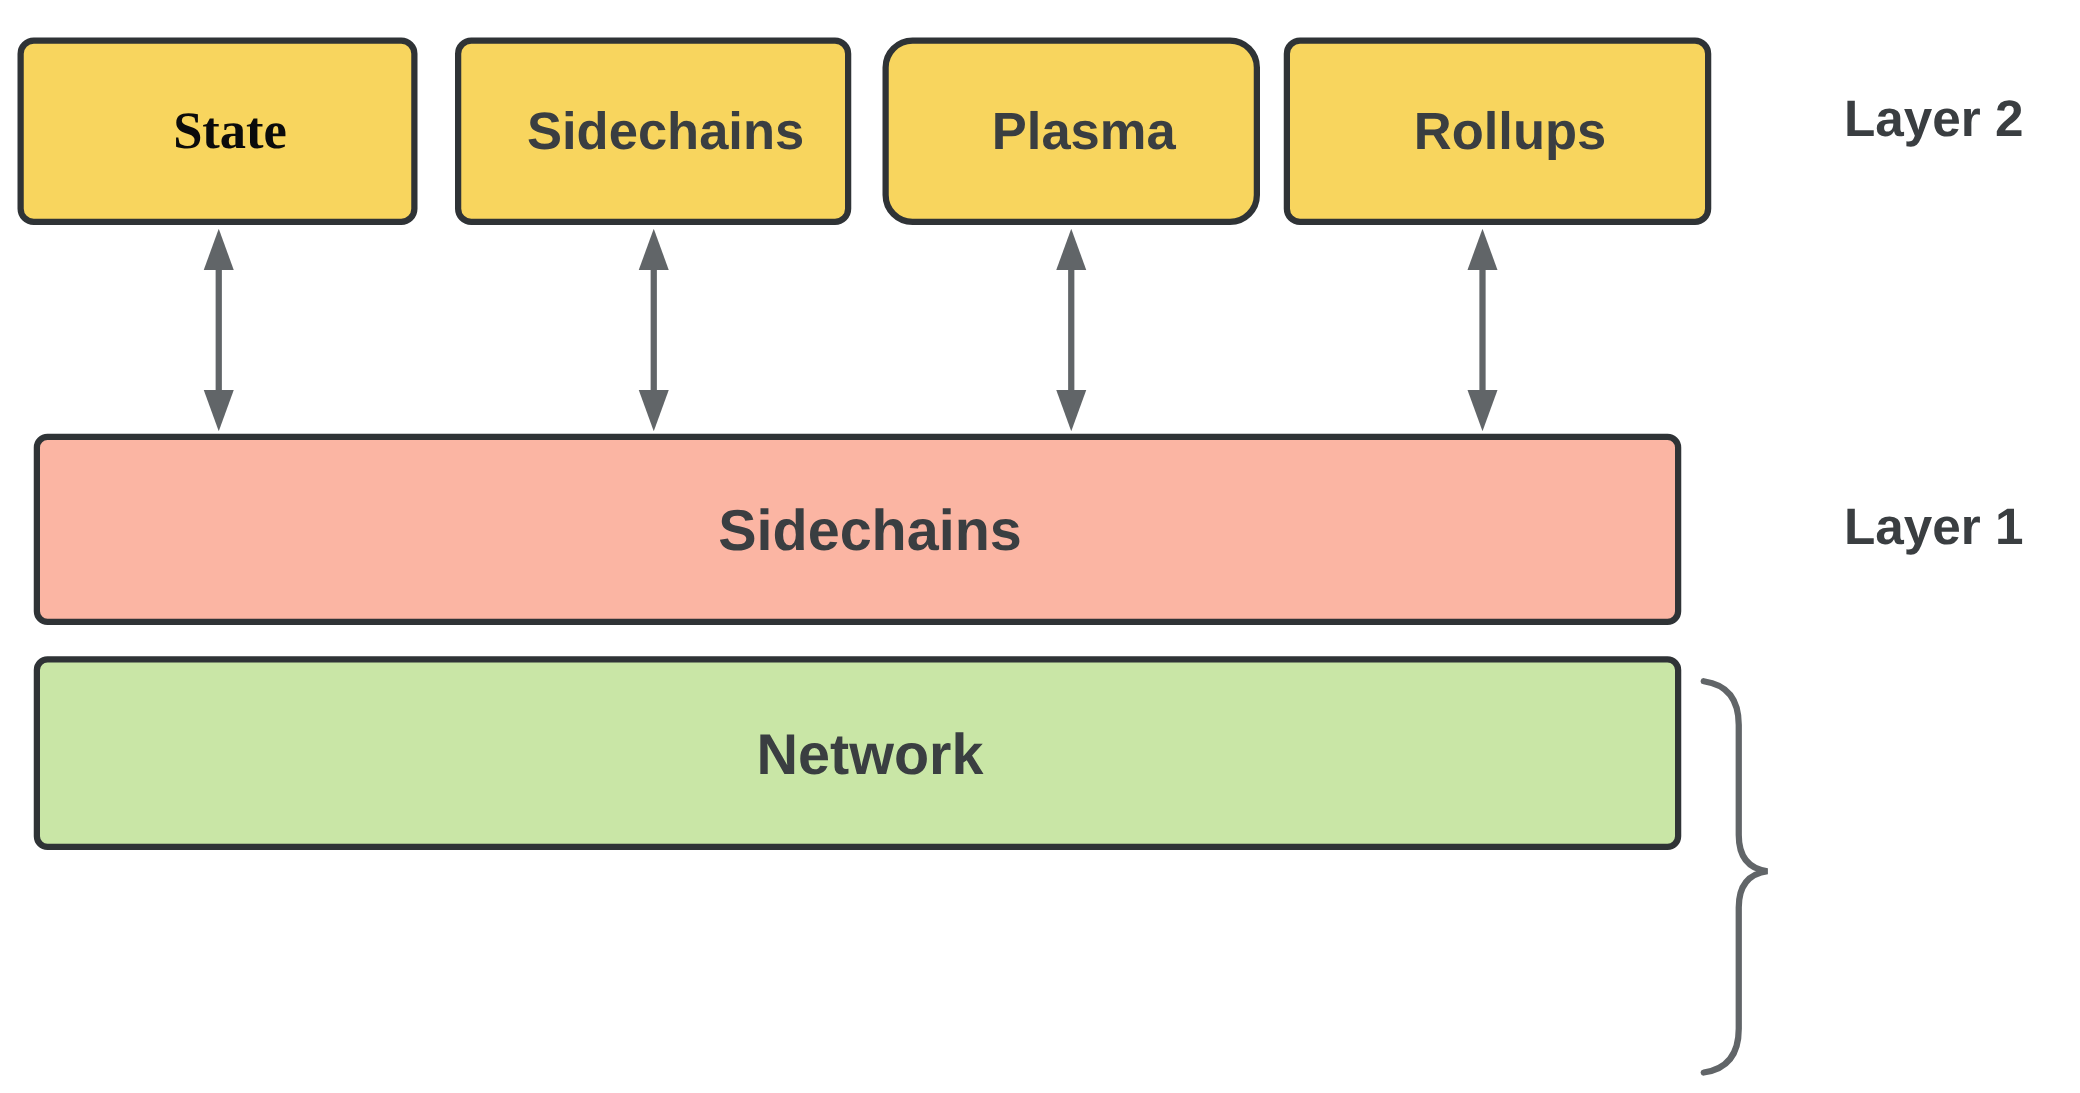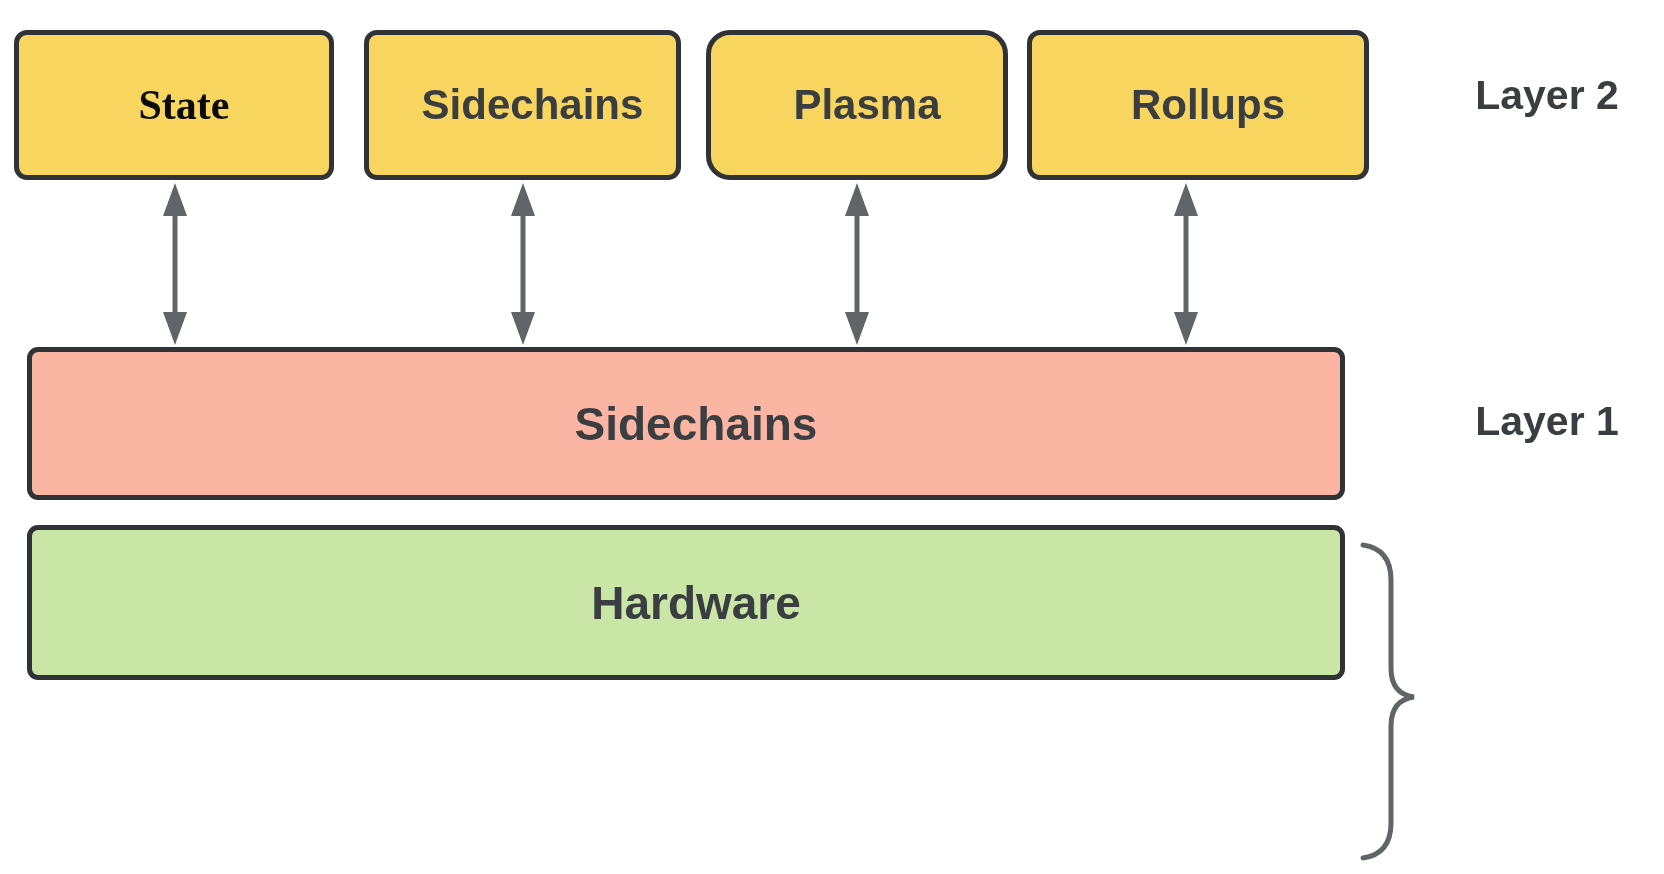--- a/index.html
+++ b/index.html
@@ -112,21 +112,21 @@
   </div>
   <div class="box ybox" style="left:1027px;width:342px;">
     <div class="lbl">Rollups</div>
   </div>
 
   <div class="box bigbox salmon">
     <div class="lbl">Sidechains</div>
   </div>
 
   <div class="box bigbox green">
-    <div class="lbl">Hardware</div>
+    <div class="lbl">Network</div>
   </div>
 
   <svg class="connector-svg" viewBox="0 0 1664 874">
     <g>
       <line class="conn-stroke" x1="175" y1="214" x2="175" y2="314"></line>
       <polygon class="conn-fill" points="175,183 163,216 187,216"></polygon>
       <polygon class="conn-fill" points="175,345 163,312 187,312"></polygon>
     </g>
     <g>
       <line class="conn-stroke" x1="523" y1="214" x2="523" y2="314"></line>

